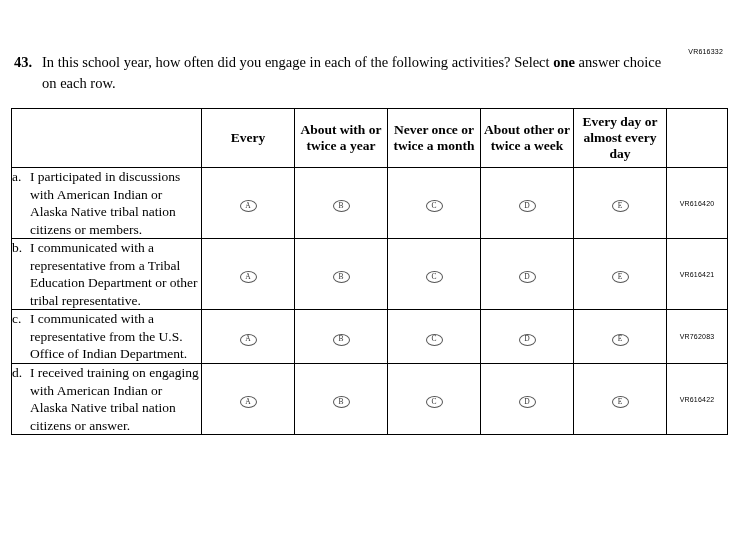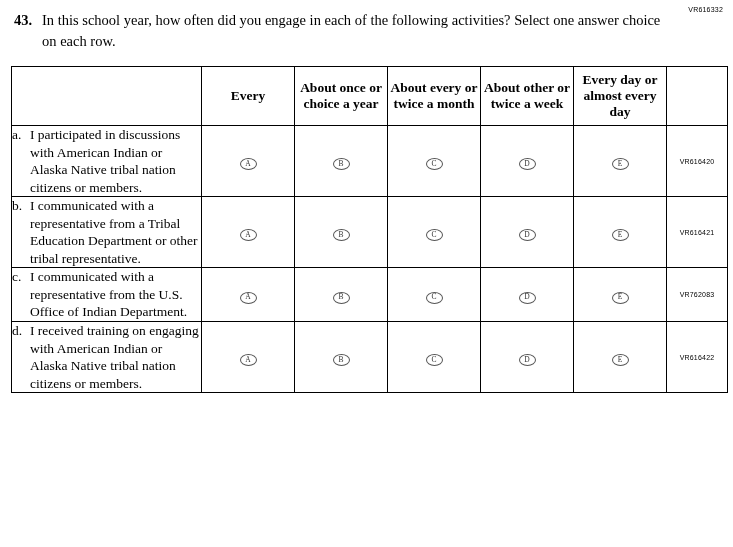--- a/index.html
+++ b/index.html
@@ -12,20 +12,21 @@
     height: 547px;
     font-family: "Liberation Serif", serif;
     color: #000000;
     position: relative;
     overflow: hidden;
   }
   .page {
     position: relative;
     width: 733px;
     height: 427px;
+    margin-top: 42px;
   }
   
   .corner-id {
     position: absolute;
     top: 6px;
     right: 10px;
     font-family: "Liberation Sans", sans-serif;
     font-size: 7px;
     letter-spacing: 0.2px;
     color: #000;
@@ -43,21 +44,21 @@
     position: absolute;
     left: 0;
     top: 0;
   }
   .q-text {
     display: block;
     margin-left: 28px;
     text-align: left;
   }
   .q-text b {
-    font-weight: normal;
+    font-weight: bold;
   }
   
   table.matrix {
     position: absolute;
     left: 11px;
     top: 66px;
     border-collapse: collapse;
     table-layout: fixed;
     width: 710px;
   }
@@ -147,22 +148,22 @@
       <col class="c-opt">
       <col class="c-opt">
       <col class="c-opt">
       <col class="c-opt">
       <col class="c-id">
     </colgroup>
     <thead>
       <tr>
         <th class="blank-stem"></th>
         <th>Every</th>
-        <th>About once or choice a year</th>
-        <th>About every or twice a month</th>
+        <th>About with or twice a year</th>
+        <th>Never once or twice a month</th>
         <th>About other or twice a week</th>
         <th>Every day or almost every day</th>
         <th class="blank-id"></th>
       </tr>
     </thead>
     <tbody>
       <tr>
         <td class="stem">
           <div class="stem-inner">
             <span class="stem-letter">a.</span>
@@ -201,21 +202,21 @@
         <td class="opt"><span class="bubble"><span>B</span></span></td>
         <td class="opt"><span class="bubble"><span>C</span></span></td>
         <td class="opt"><span class="bubble"><span>D</span></span></td>
         <td class="opt"><span class="bubble"><span>E</span></span></td>
         <td class="idcell">VR762083</td>
       </tr>
       <tr>
         <td class="stem">
           <div class="stem-inner">
             <span class="stem-letter">d.</span>
-            <span>I received training on engaging with American Indian or Alaska Native tribal nation citizens or members.</span>
+            <span>I received training on engaging with American Indian or Alaska Native tribal nation citizens or answer.</span>
           </div>
         </td>
         <td class="opt"><span class="bubble"><span>A</span></span></td>
         <td class="opt"><span class="bubble"><span>B</span></span></td>
         <td class="opt"><span class="bubble"><span>C</span></span></td>
         <td class="opt"><span class="bubble"><span>D</span></span></td>
         <td class="opt"><span class="bubble"><span>E</span></span></td>
         <td class="idcell">VR616422</td>
       </tr>
     </tbody>

